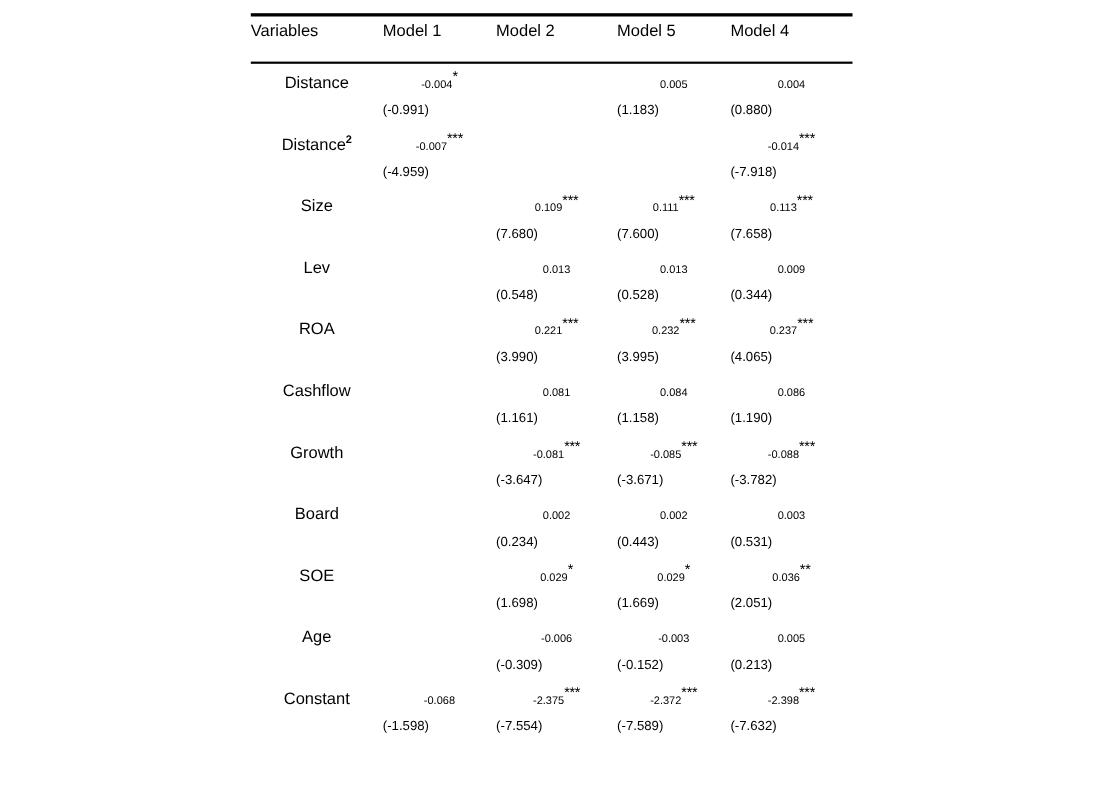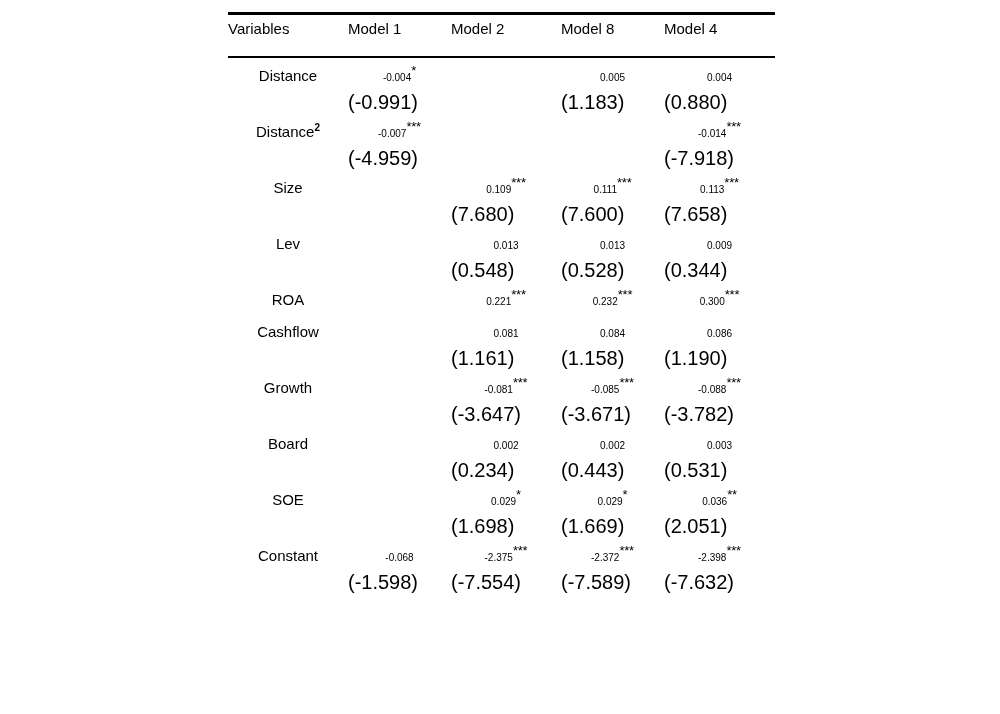--- a/index.html
+++ b/index.html
@@ -101,21 +101,21 @@
   .val {
     font-size: 10px;
   }
   .stars {
     font-size: 13px;
     vertical-align: super;
     line-height: 0;
     letter-spacing: -0.2px;
   }
   .tstat {
-    font-size: 20px;
+    font-size: 12px;
   }
   .empty {
     font-size: 15px;
   }
 </style>
 </head>
 <body>
 
 <div class="page">
   <div class="table-wrap">
@@ -128,21 +128,21 @@
           <col class="c-m1">
           <col class="c-m2">
           <col class="c-m3">
           <col class="c-m4">
       </colgroup>
       <thead>
         <tr class="head-row">
           <th>Variables</th>
           <th>Model 1</th>
           <th>Model 2</th>
-          <th>Model 8</th>
+          <th>Model 5</th>
           <th>Model 4</th>
         </tr>
       </thead>
     </table>
 
     <div class="rule-mid"></div>
 
     <table class="reg">
       <colgroup>
         <col class="c-var">
@@ -206,21 +206,28 @@
             <td><span class="tstat">&nbsp;</span></td>
             <td><span class="tstat">(0.548)</span></td>
             <td><span class="tstat">(0.528)</span></td>
             <td><span class="tstat">(0.344)</span></td>
           </tr>
           <tr class="coef-row">
             <td><span class="varname">ROA</span></td>
             <td><span class="empty">&nbsp;</span></td>
             <td><span class="val">0.221</span><span class="stars">***</span></td>
             <td><span class="val">0.232</span><span class="stars">***</span></td>
-            <td><span class="val">0.300</span><span class="stars">***</span></td>
+            <td><span class="val">0.237</span><span class="stars">***</span></td>
+          </tr>
+          <tr class="tstat-row">
+            <td>&nbsp;</td>
+            <td><span class="tstat">&nbsp;</span></td>
+            <td><span class="tstat">(3.990)</span></td>
+            <td><span class="tstat">(3.995)</span></td>
+            <td><span class="tstat">(4.065)</span></td>
           </tr>
           <tr class="coef-row">
             <td><span class="varname">Cashflow</span></td>
             <td><span class="empty">&nbsp;</span></td>
             <td><span class="val">0.081</span></td>
             <td><span class="val">0.084</span></td>
             <td><span class="val">0.086</span></td>
           </tr>
           <tr class="tstat-row">
             <td>&nbsp;</td>
@@ -263,20 +270,34 @@
             <td><span class="val">0.029</span><span class="stars">*</span></td>
             <td><span class="val">0.029</span><span class="stars">*</span></td>
             <td><span class="val">0.036</span><span class="stars">**</span></td>
           </tr>
           <tr class="tstat-row">
             <td>&nbsp;</td>
             <td><span class="tstat">&nbsp;</span></td>
             <td><span class="tstat">(1.698)</span></td>
             <td><span class="tstat">(1.669)</span></td>
             <td><span class="tstat">(2.051)</span></td>
+          </tr>
+          <tr class="coef-row">
+            <td><span class="varname">Age</span></td>
+            <td><span class="empty">&nbsp;</span></td>
+            <td><span class="val">-0.006</span></td>
+            <td><span class="val">-0.003</span></td>
+            <td><span class="val">0.005</span></td>
+          </tr>
+          <tr class="tstat-row">
+            <td>&nbsp;</td>
+            <td><span class="tstat">&nbsp;</span></td>
+            <td><span class="tstat">(-0.309)</span></td>
+            <td><span class="tstat">(-0.152)</span></td>
+            <td><span class="tstat">(0.213)</span></td>
           </tr>
           <tr class="coef-row">
             <td><span class="varname">Constant</span></td>
             <td><span class="val">-0.068</span></td>
             <td><span class="val">-2.375</span><span class="stars">***</span></td>
             <td><span class="val">-2.372</span><span class="stars">***</span></td>
             <td><span class="val">-2.398</span><span class="stars">***</span></td>
           </tr>
           <tr class="tstat-row">
             <td>&nbsp;</td>

